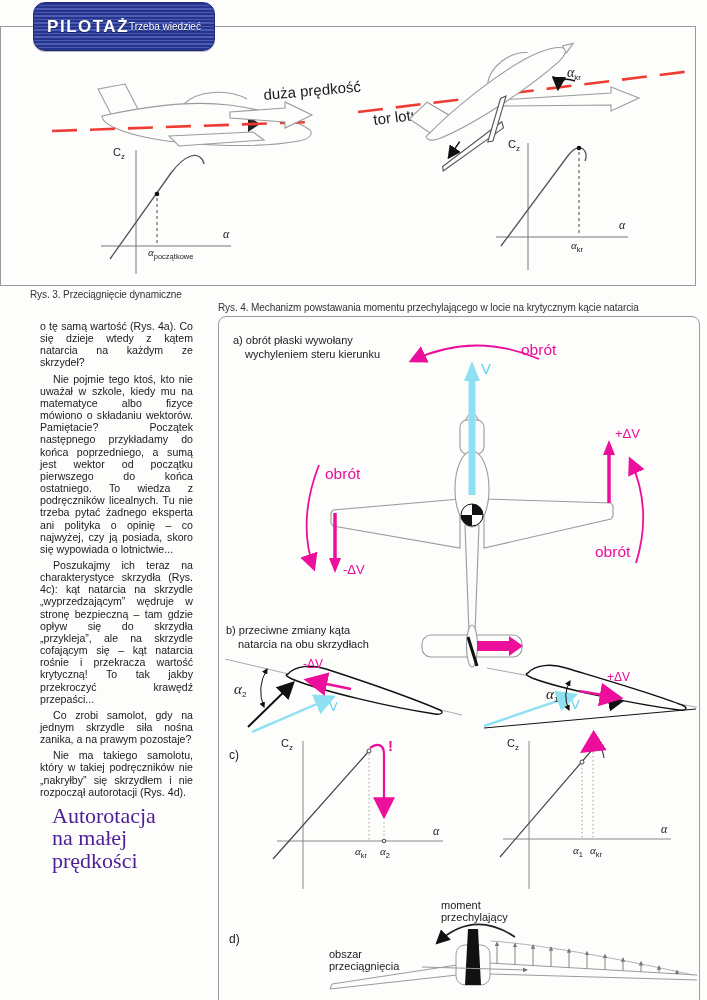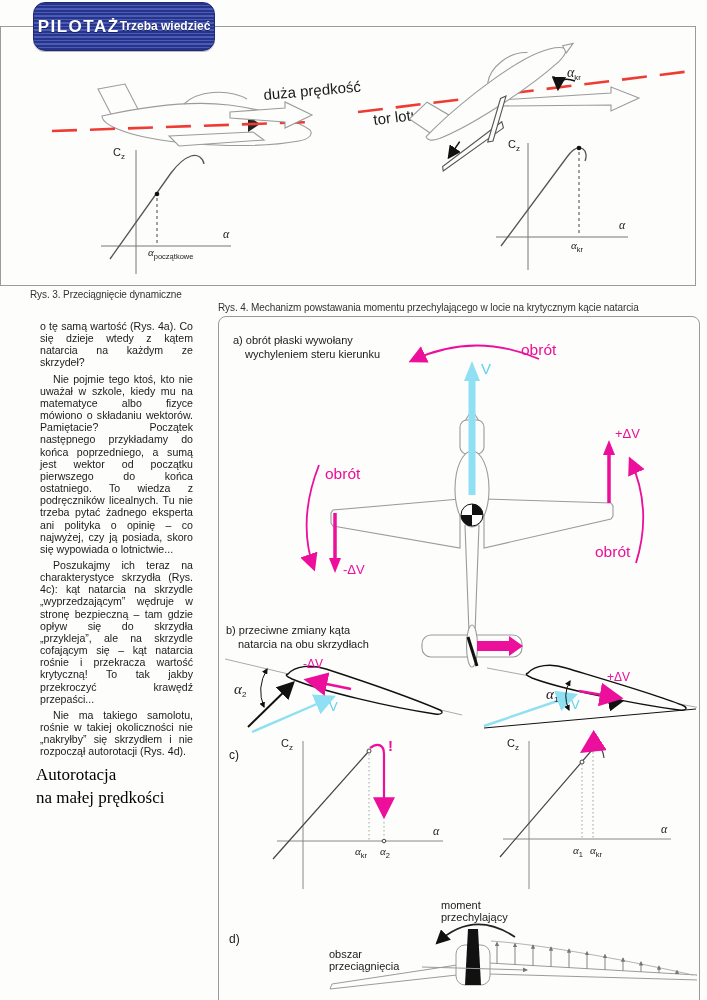--- a/index.html
+++ b/index.html
@@ -5,35 +5,35 @@
   html,body{margin:0;padding:0;background:#e8e8e8;}
   .page{position:relative;width:707px;height:1000px;background:#fdfdfc;overflow:hidden;
         font-family:"Liberation Sans",sans-serif;color:#1a1a1a;}
   
   .badge{position:absolute;left:33px;top:2px;width:180px;height:47px;border-radius:12px;
          background:repeating-linear-gradient(180deg,#27348b 0 2px,#4c5cb4 2px 3.5px);
          border:1px solid #1e2a78;box-shadow:0 1px 0 rgba(0,0,0,.25);
          display:flex;flex-direction:row;align-items:center;justify-content:center;}
   .badge .t1{color:#fff;font-weight:bold;font-size:17px;letter-spacing:1.5px;line-height:19px;
              text-shadow:0 1px 0 #14205e;}
-  .badge .t2{color:#fff;font-weight:bold;font-size:12px;line-height:15px;text-shadow:0 1px 0 #14205e;}
+  .badge .t2{color:#fff;font-weight:normal;font-size:10px;line-height:15px;text-shadow:0 1px 0 #14205e;}
   
   .fig3{position:absolute;left:0px;top:26px;width:694px;height:258px;border:1px solid #9a9a9a;background:#fdfdfc;}
   .fig4{position:absolute;left:218px;top:316px;width:480px;height:700px;border:1px solid #9a9a9a;
         border-radius:8px 8px 0 0;background:#fdfdfc;}
   .cap{position:absolute;font-size:10px;color:#333;letter-spacing:-0.1px;}
   .cap3{left:30px;top:289px;}
   .cap4{left:218px;top:302px;width:480px;}
   
   .col{position:absolute;left:36px;top:316px;width:161px;height:672px;overflow:hidden;
        font-size:10.6px;line-height:12.15px;text-align:justify;}
   .col p{margin:4px;text-indent:13px;}
   .col p.first{text-indent:0;}
-  .col h2{margin:7px 0 5px 0;font-family:"Liberation Serif",serif;font-weight:normal;
-          font-size:17px;line-height:22.5px;color:#000000;text-align:left;text-indent:0;}
+  .col h2{margin:7px 0 5px 16px;font-family:"Liberation Serif",serif;font-weight:normal;
+          font-size:22px;line-height:22.5px;color:#4c1d95;text-align:left;text-indent:0;}
   
   svg text{font-family:"Liberation Sans",sans-serif;fill:#1a1a1a;}
   .t15{font-size:15px;}
   .small{font-size:11px;}
   .gk{font-family:"Liberation Serif",serif;font-style:italic;}
   .mag{fill:#ec0f9b;}
   .cyt{fill:#5fd2ec;}
   .obrot{font-size:15.5px;fill:#ec0f9b;}
   .bang{font-size:15px;font-weight:bold;fill:#ec0f9b;}
 </style>
@@ -104,21 +104,22 @@
     <div class="t2">Trzeba wiedzieć</div>
   </div>
 
   <div class="cap cap3">Rys. 3. Przeciągnięcie dynamiczne</div>
   <div class="cap cap4">Rys. 4. Mechanizm powstawania momentu przechylającego w locie na krytycznym kącie natarcia</div>
 
   <div class="col">
     <p class="first">o tę samą wartość (Rys. 4a). Co się dzieje wtedy z kątem natarcia na każdym ze skrzydeł?</p>
     <p>Nie pojmie tego ktoś, kto nie uważał w szkole, kiedy mu na matematyce albo fizyce mówiono o składaniu wektorów. Pamiętacie? Początek następnego przykładamy do końca poprzedniego, a sumą jest wektor od początku pierwszego do końca ostatniego. To wiedza z podręczników licealnych. Tu nie trzeba pytać żadnego eksperta ani polityka o opinię – co najwyżej, czy ją posiada, skoro się wypowiada o lotnictwie...</p>
     <p>Poszukajmy ich teraz na charakterystyce skrzydła (Rys. 4c): kąt natarcia na skrzydle „wyprzedzającym” wędruje w stronę bezpieczną – tam gdzie opływ się do skrzydła „przykleja”, ale na skrzydle cofającym się – kąt natarcia rośnie i przekracza wartość krytyczną! To tak jakby przekroczyć krawędź przepaści...</p>
-    <p>Nie ma takiego samolotu, rośnie w takiej okoliczności nie „nakryłby” się skrzydłem i nie rozpoczął autorotacji (Rys. 4d).</p>
+    <p>Co zrobi samolot, gdy na jednym skrzydle siła nośna zanika, a na prawym pozostaje?</p>
+    <p>Nie ma takiego samolotu, który w takiej podręczników nie „nakryłby” się skrzydłem i nie rozpoczął autorotacji (Rys. 4d).</p>
     <h2><span>Autorotacja</span><br><span>na małej prędkości</span></h2>
   </div>
 
   <div class="fig4">
     <svg width="478" height="698" viewBox="0 0 478 698">
       <defs>
         <marker id="mB" viewBox="0 0 10 10" refX="8.5" refY="5" markerWidth="9" markerHeight="9" orient="auto-start-reverse">
             <path d="M0,0L10,5L0,10Z" fill="#111"></path>
           </marker>
         <marker id="mS" viewBox="0 0 10 10" refX="8" refY="5" markerWidth="6" markerHeight="6" orient="auto-start-reverse">

